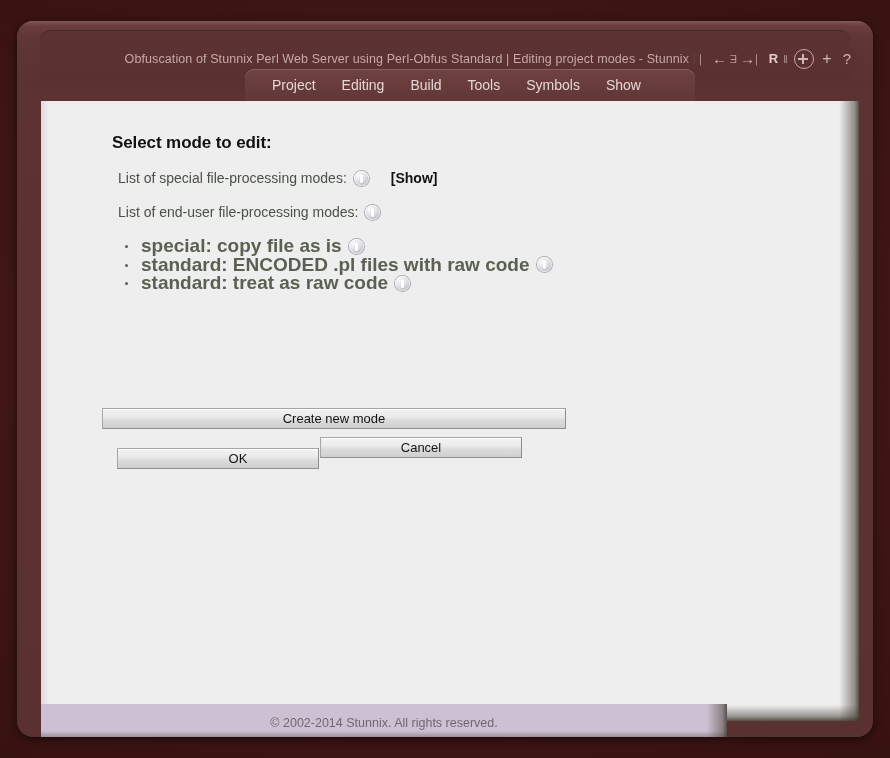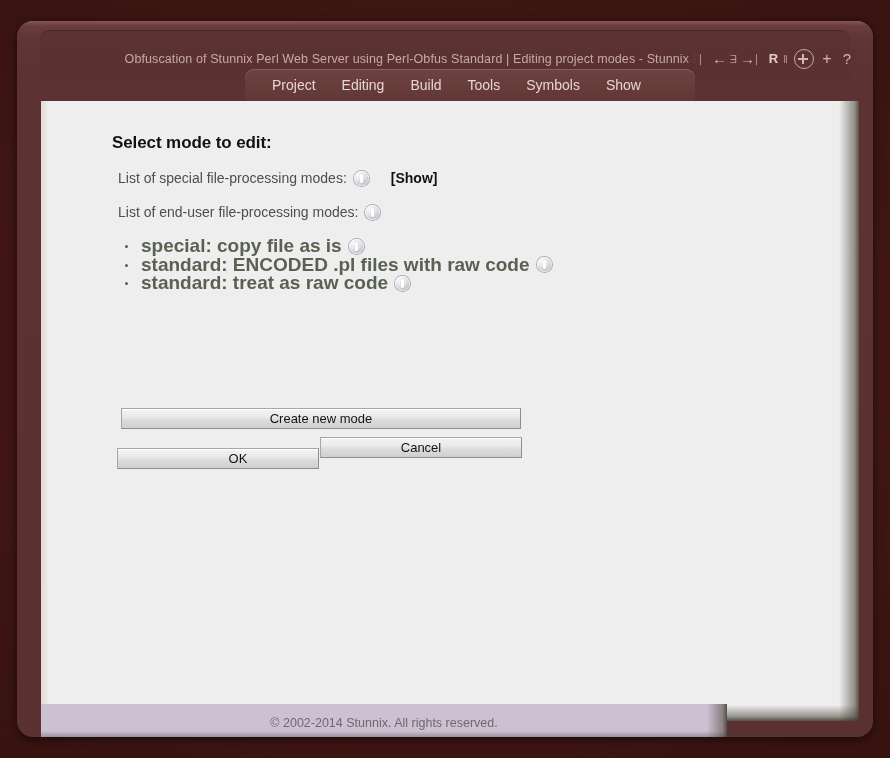--- a/index.html
+++ b/index.html
@@ -262,22 +262,22 @@
     font-size: 13px;
     height: 21px;
     line-height: 19px;
     text-align: center;
     cursor: pointer;
     box-shadow: inset 0 1px 0 #ffffff;
     padding: 0;
   }
   #btn-create {
     position: absolute;
-    left: 80px; top: 307px;
-    width: 400px;
+    left: 61px; top: 307px;
+    width: 464px;
   }
   #btn-ok {
     position: absolute;
     left: 76px; top: 347px;
     width: 202px;
     padding-left: 40px;
   }
   #btn-cancel {
     position: absolute;
     left: 279px; top: 336px;

